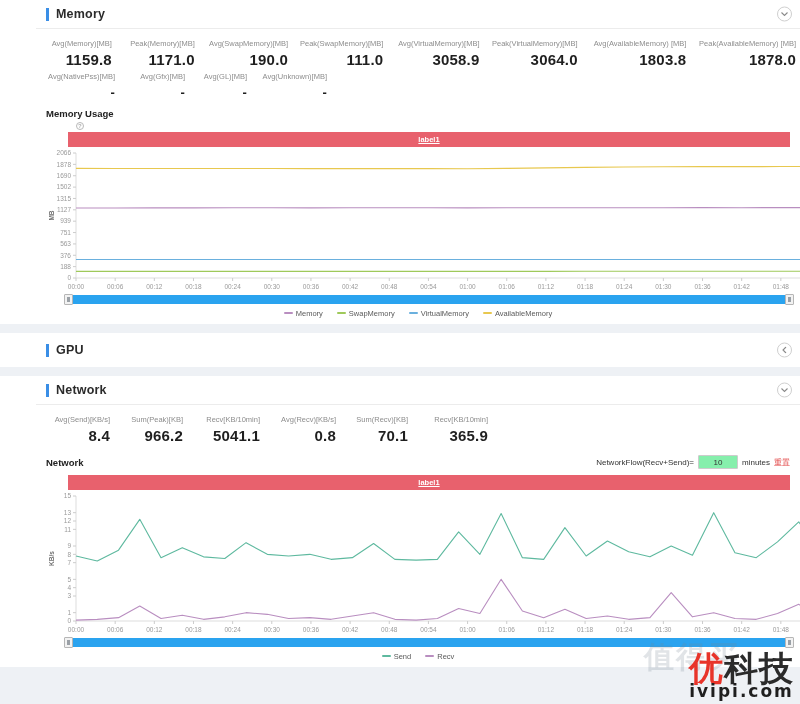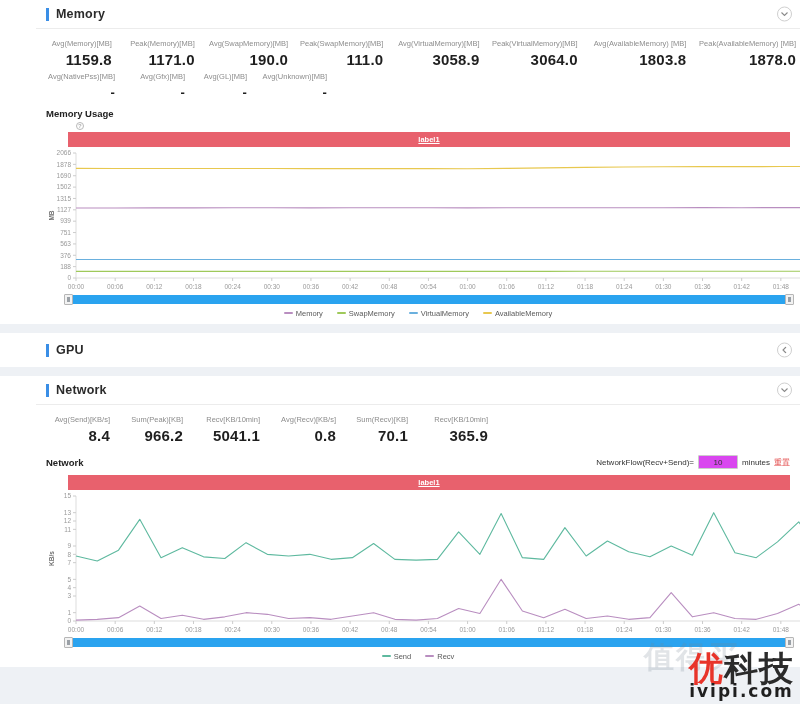--- a/index.html
+++ b/index.html
@@ -60,21 +60,21 @@
   .chart-title { font-size: 9.5px; font-weight: 700; color: #222; display: flex; align-items: center; gap: 3px; flex-direction: column; }
   .info-icon {
     width: 8px; height: 8px; border-radius: 50%; border: 1px solid #b9b9b9;
     display: inline-flex; align-items: center; justify-content: center;
     font-size: 6px; color: #b0b0b0; line-height: 1;
   }
   .chart-controls { display: flex; align-items: center; gap: 4px; font-size: 8px; color: #333; }
   .chart-controls input {
     width: 40px; height: 14px; border: 1px solid #ccc; text-align: center;
     font-size: 8px; font-family: "Liberation Sans", sans-serif; color: #333;
-    padding: 0; border-radius: 1px; background: #d946ef;
+    padding: 0; border-radius: 1px; background: #86efac;
   }
   .reset-link { color: #e03b3b; font-size: 8px; cursor: pointer; }
 
   .label-banner {
     background: #e8616d; color: #fff; height: 15px;
     display: flex; align-items: center; justify-content: center;
     font-size: 7.5px; font-weight: 700;
     margin: 0 0 2px 22px;
     text-decoration: underline;
   }

